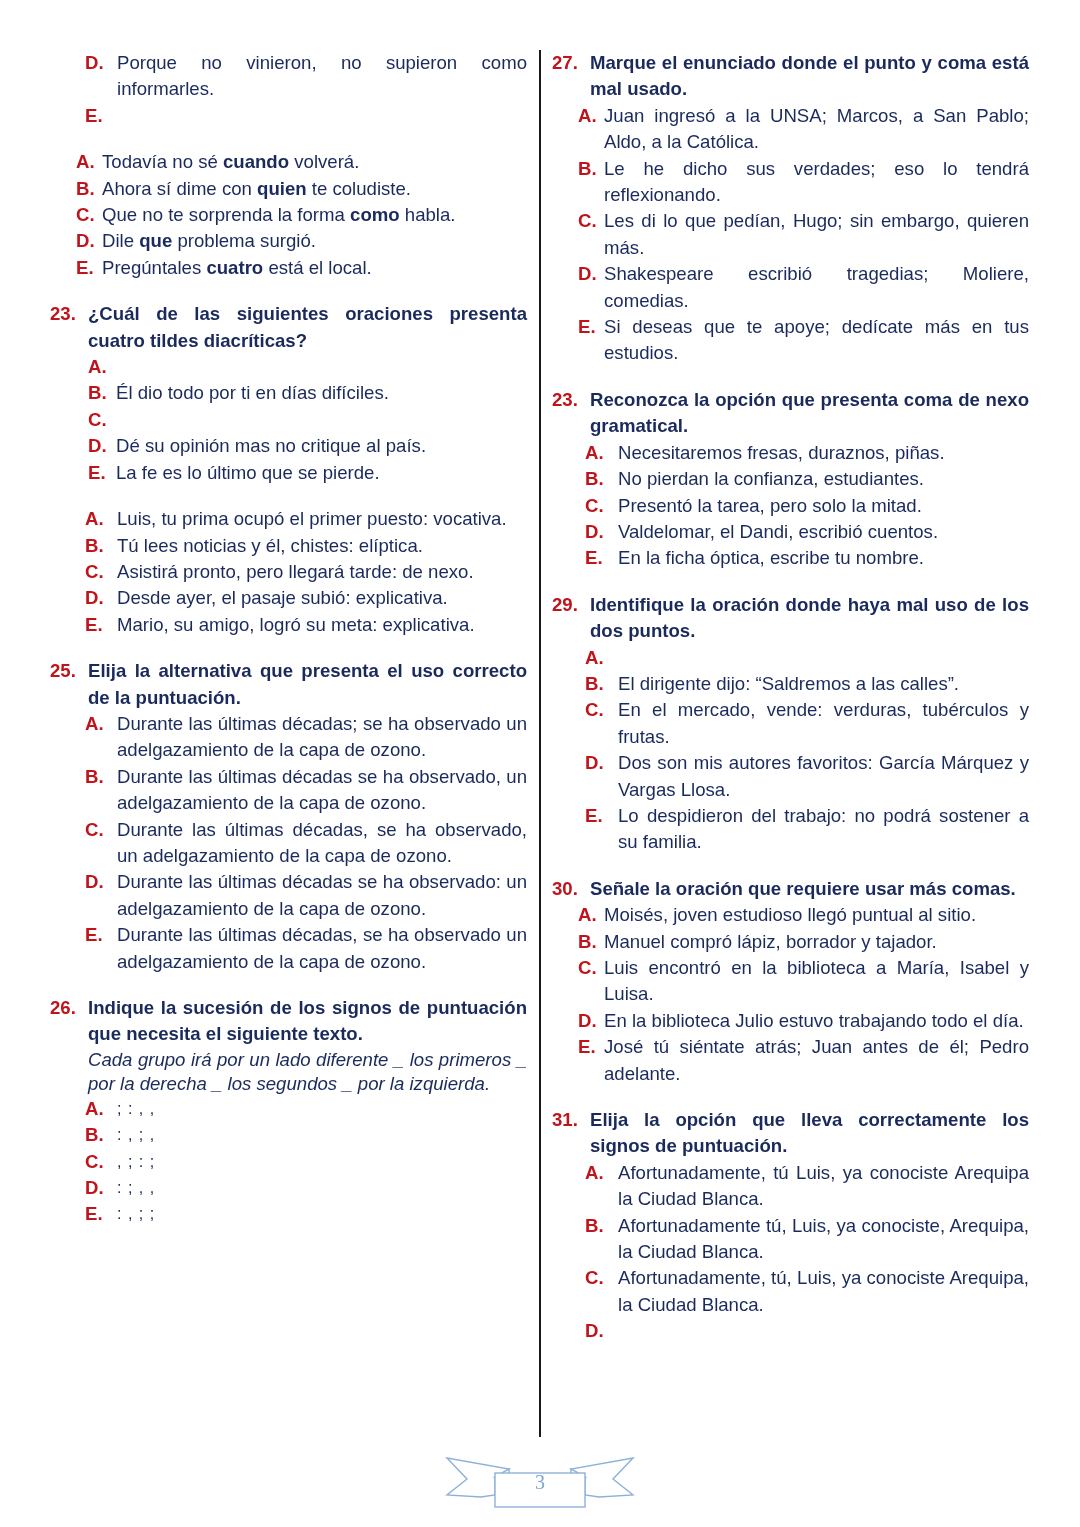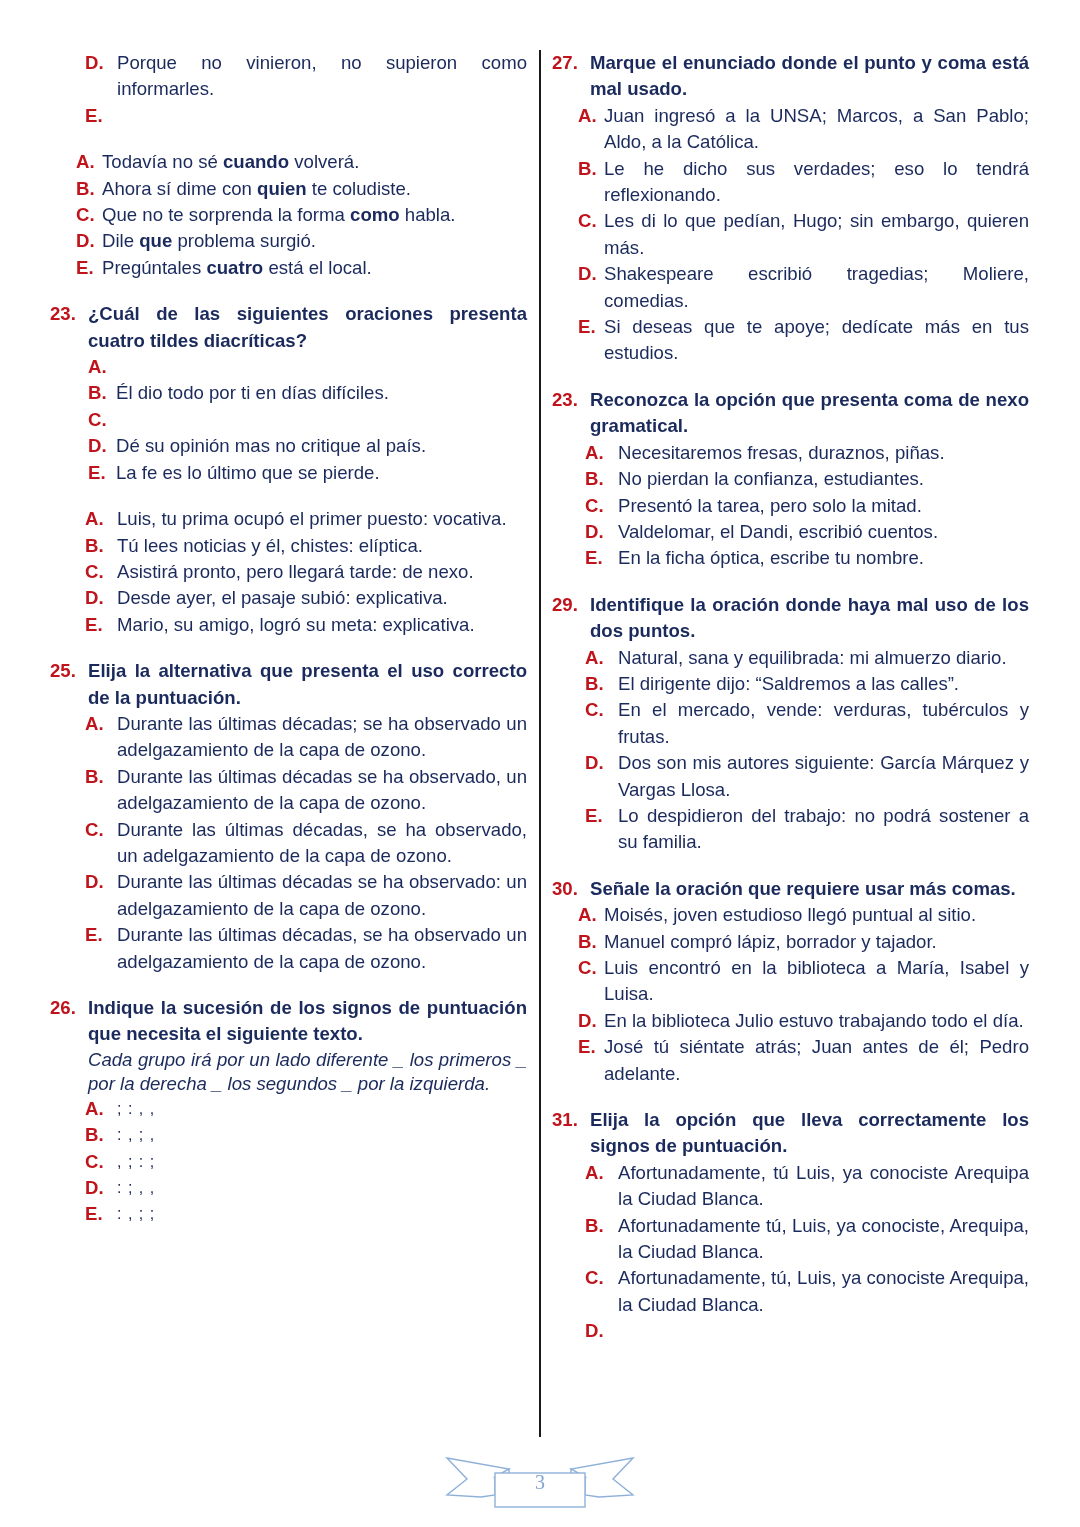--- a/index.html
+++ b/index.html
@@ -268,33 +268,32 @@
   </div>
 
   <div class="q">
     <div class="q-head">
         <span class="q-num">29.</span>
         <span class="q-text">Identifique la oración donde haya mal uso de los dos puntos.</span>
       </div>
     <ul class="opts ind-d">
       <li class="opt">
           <span class="opt-letter">A.</span>
-          <span class="opt-text">Natural, sana y equilibrada: mi almuerzo diario.</span>
         </li>
       <li class="opt">
           <span class="opt-letter">B.</span>
           <span class="opt-text">El dirigente dijo: “Saldremos a las calles”.</span>
         </li>
       <li class="opt">
           <span class="opt-letter">C.</span>
           <span class="opt-text">En el mercado, vende: verduras, tubérculos y frutas.</span>
         </li>
       <li class="opt">
           <span class="opt-letter">D.</span>
-          <span class="opt-text">Dos son mis autores siguiente: García Márquez y Vargas Llosa.</span>
+          <span class="opt-text">Dos son mis autores favoritos: García Márquez y Vargas Llosa.</span>
         </li>
       <li class="opt">
           <span class="opt-letter">E.</span>
           <span class="opt-text">Lo despidieron del trabajo: no podrá sostener a su familia.</span>
         </li>
     </ul>
   </div>
 
   <div class="q">
     <div class="q-head">

